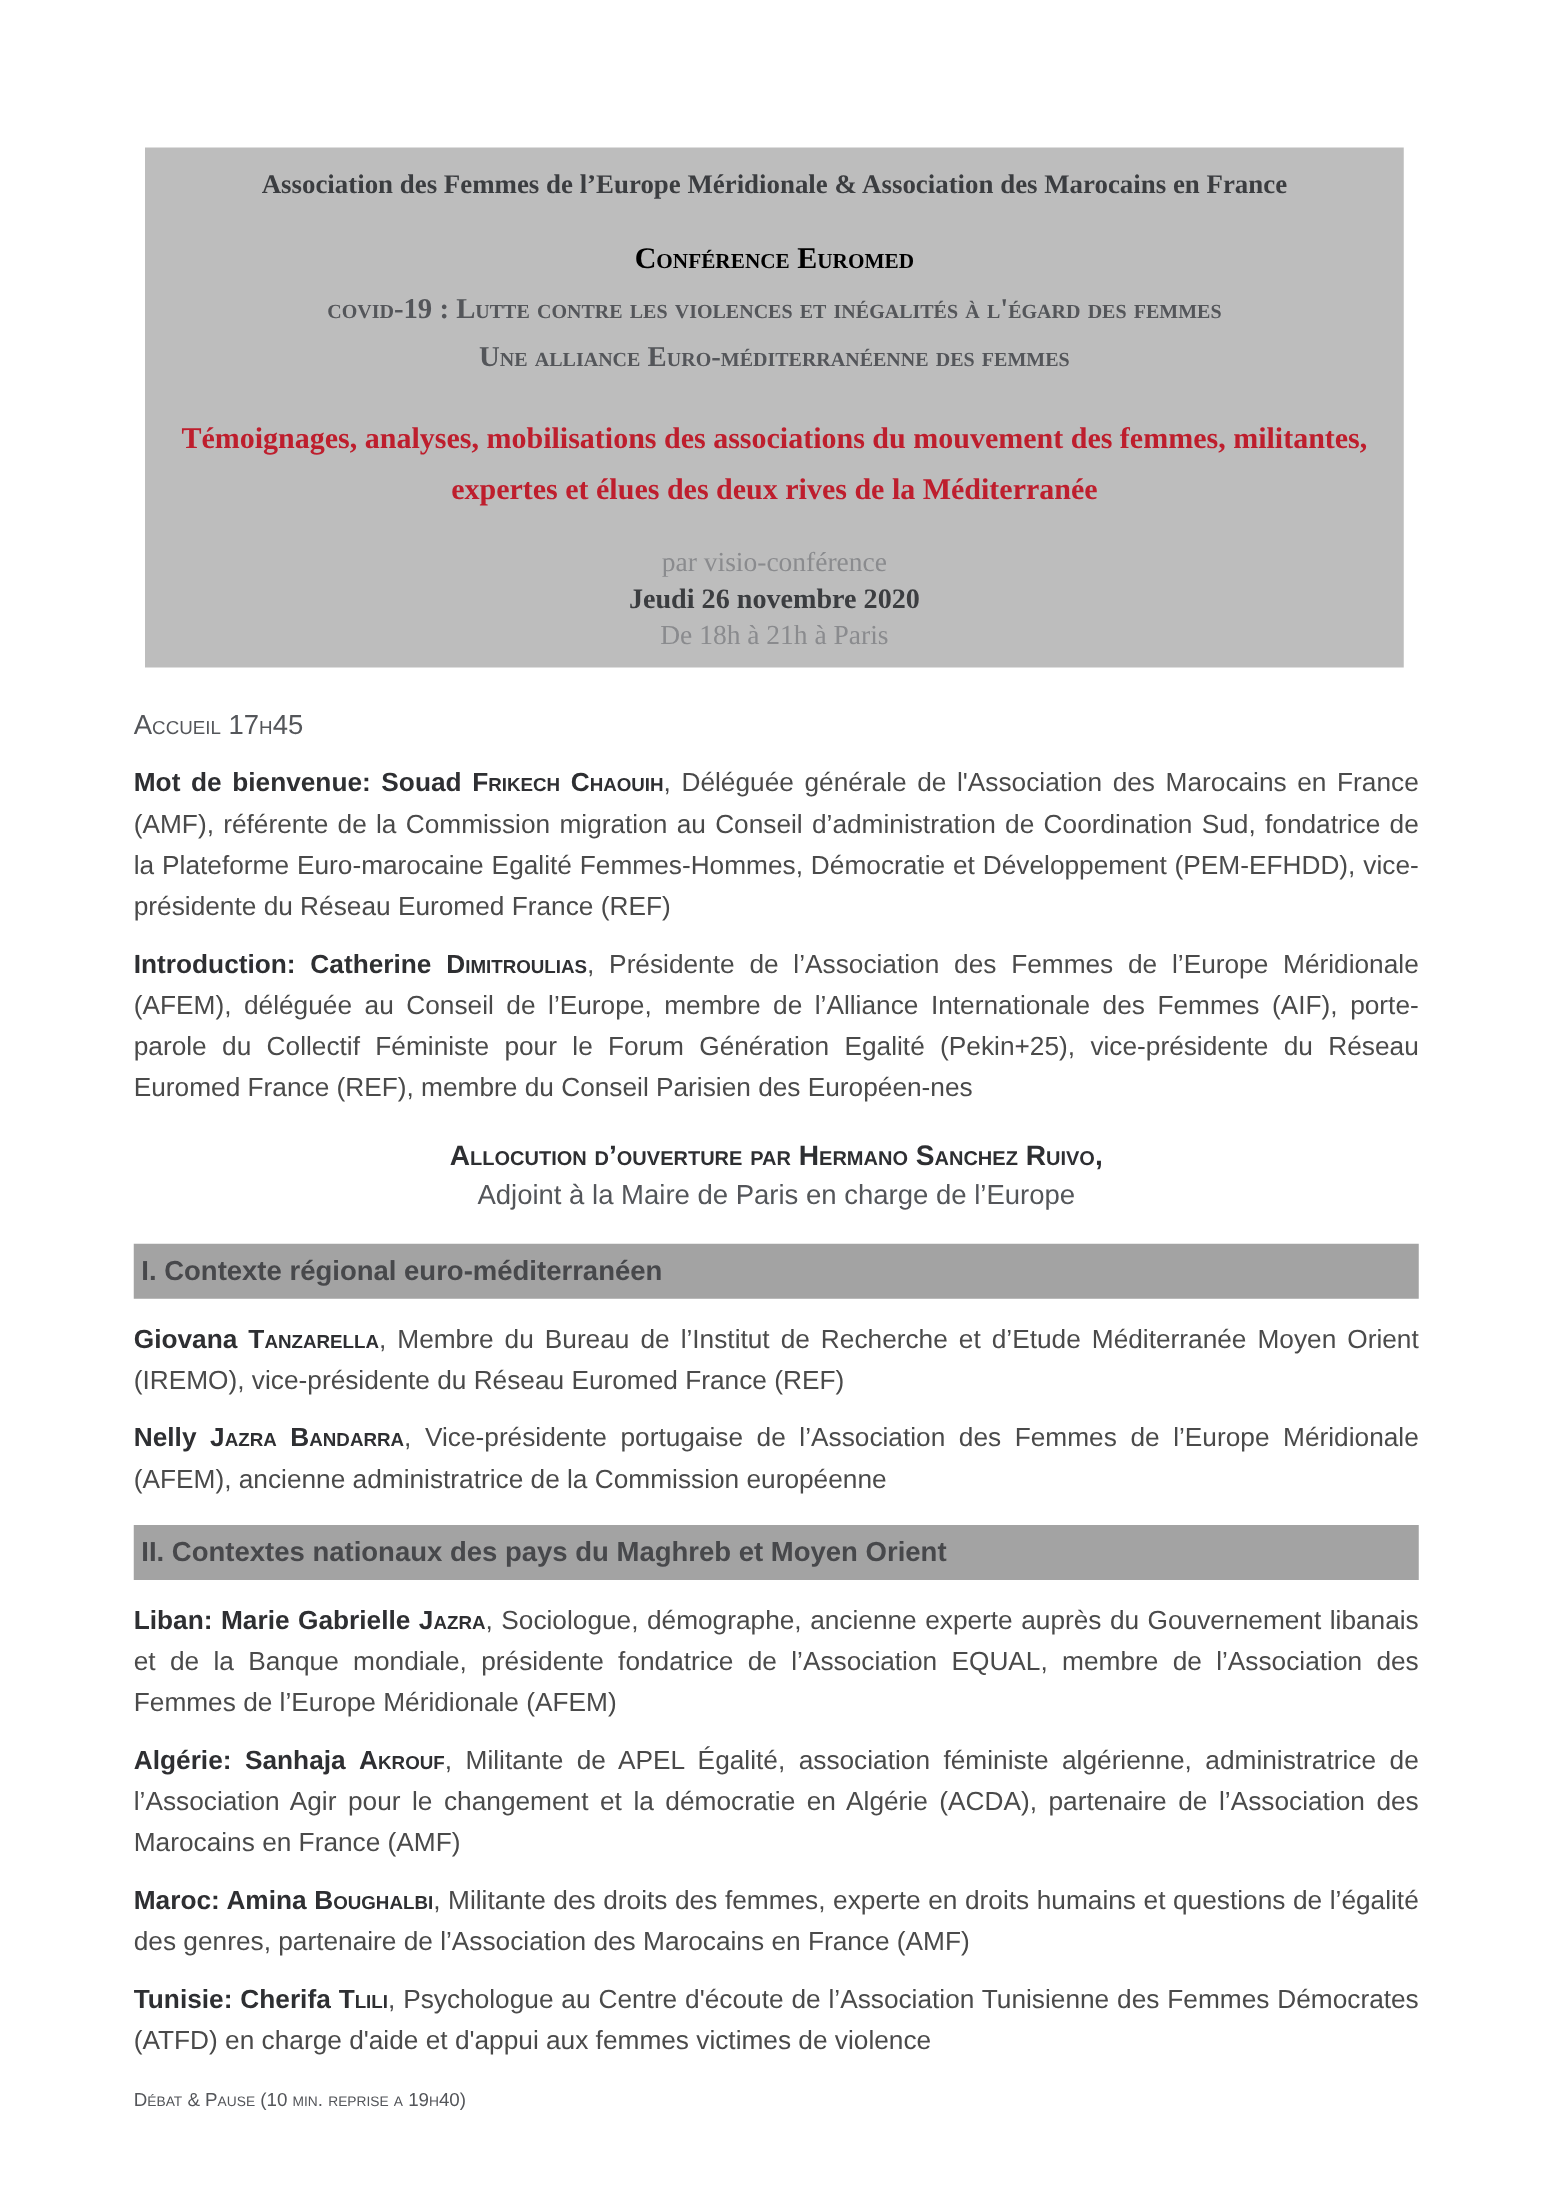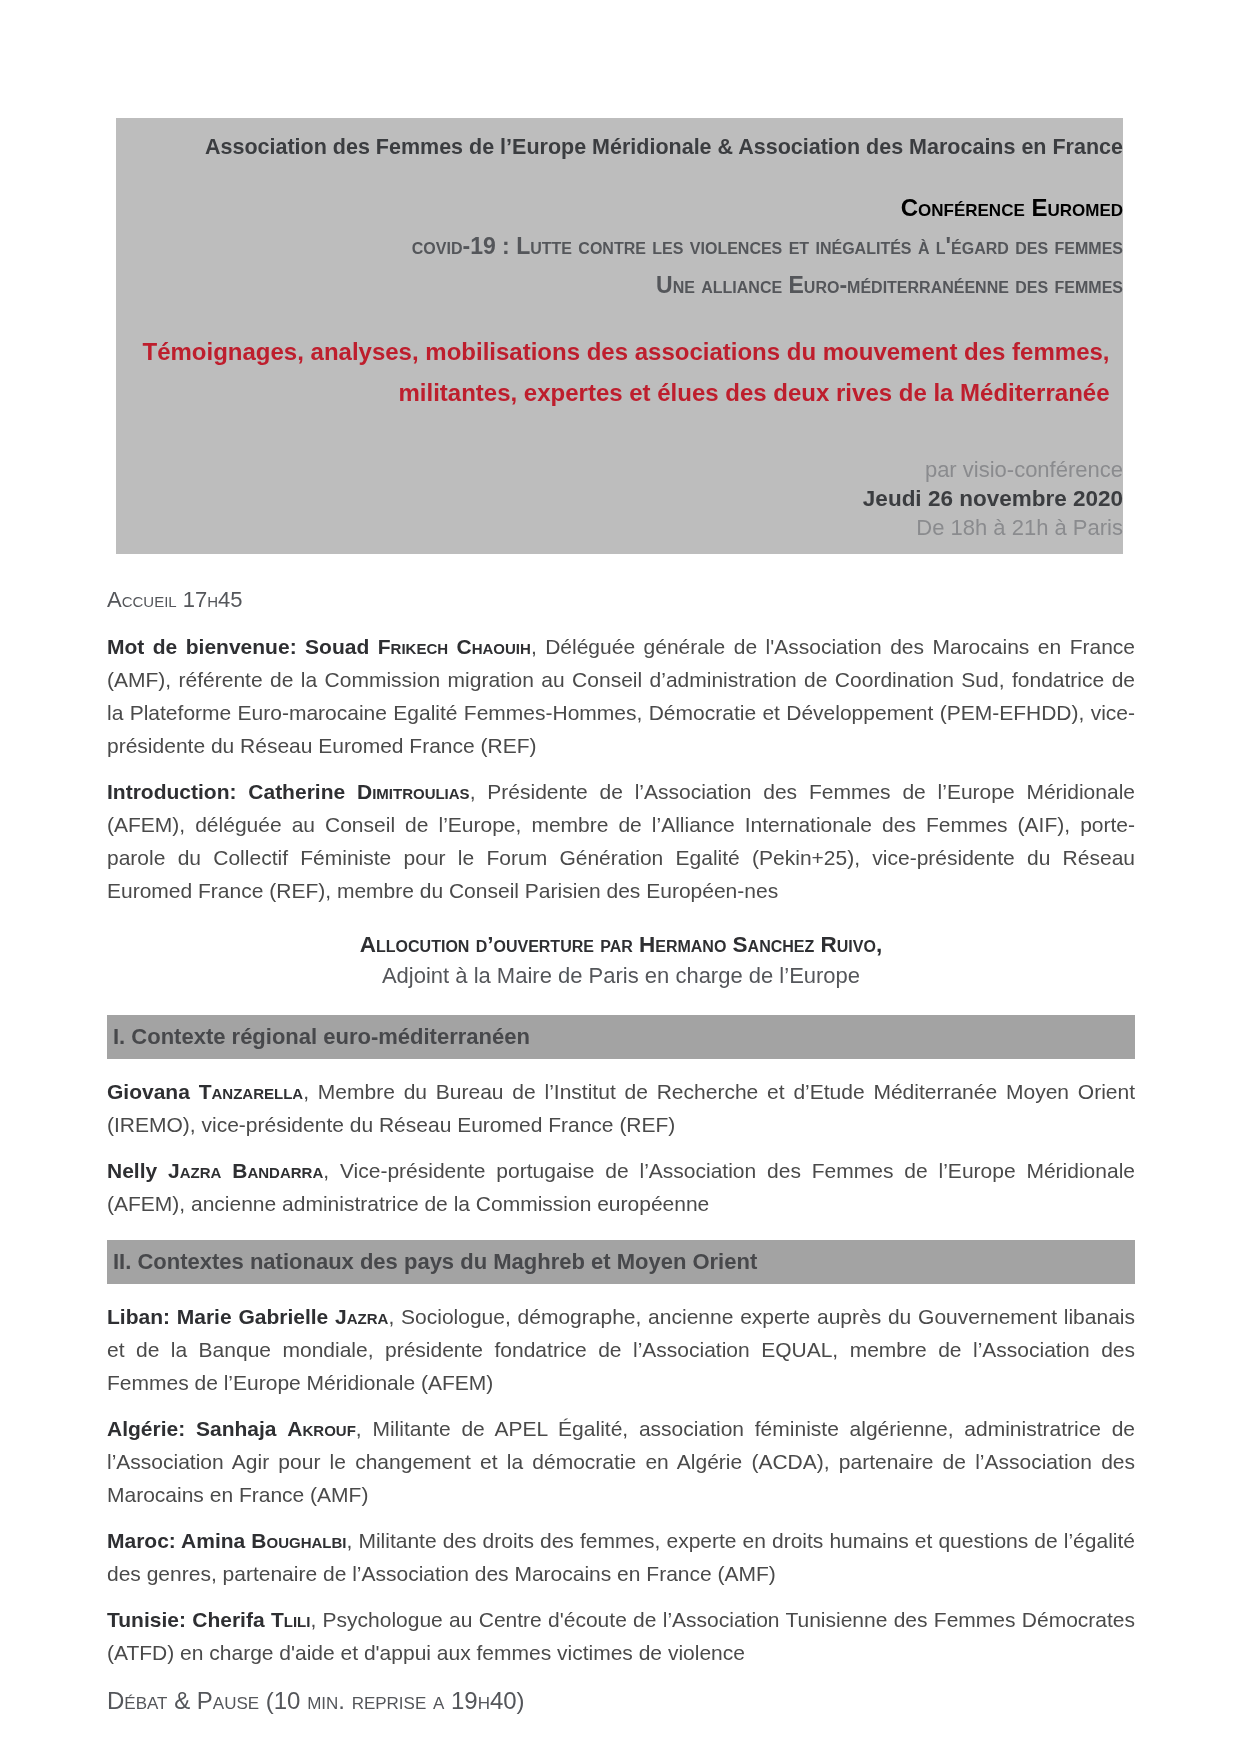--- a/index.html
+++ b/index.html
@@ -9,44 +9,45 @@
     font-family:"Liberation Sans", sans-serif;
     overflow:hidden;
   }
   .page { position:relative; width:1240px; height:1754px; }
 
   
   .header-box {
     margin-left:116px; margin-top:118px;
     width:1007px;
     background:#bdbdbd;
-    text-align:right;
+    text-align:center;
     padding:14px 0 12px;
     box-sizing:border-box;
+    font-family:Liberation Serif, serif;
   }
   .org-line {
     font-weight:bold; color:#3b3d40;
     font-size:21.5px; line-height:30px;
     white-space:nowrap; margin-bottom:26px;
   }
   .sc { font-variant:small-caps; }
   .conf-title {
     font-weight:bold; color:#000000;
     font-size:24px; line-height:39px;
   }
   .conf-sub {
     font-weight:bold; color:#54565a;
     font-size:23px; line-height:39px;
   }
   .red-title {
     color:#be1e2d; font-weight:bold;
     font-size:24px; line-height:41px;
     margin:26px auto 0; max-width:980px;
   }
-  .visio-line { color:#8a8b8e; font-size:22px; line-height:29px; margin-top:42px; }
+  .visio-line { color:#8a8b8e; font-size:22px; line-height:29px; margin-top:22px; }
   .date-line  { color:#3b3d40; font-weight:bold; font-size:22.5px; line-height:30px; }
   .time-line  { color:#8a8b8e; font-size:22px; line-height:28px; }
 
   
   .content {
     margin:32px 15px 0 107px;
     width:1028px;
     color:#4a4a4a;
     font-size:21px; line-height:33px;
     text-align:justify;
@@ -71,21 +72,21 @@
     background:#a3a3a3; color:#47484b;
     font-weight:bold; font-size:22px;
     height:44px; line-height:44px;
     padding-left:6px; box-sizing:border-box;
     text-align:left;
     margin:20px 0 16px;
   }
 
   .pause-line {
     font-variant:small-caps; color:#54565a;
-    font-size:24px; line-height:28px;
+    font-size:15px; line-height:28px;
     text-align:left; margin-top:18px;
   }
 </style>
 </head>
 <body>
 
 <div class="page">
 
   <div class="header-box">
     <div class="org-line">Association des Femmes de l’Europe Méridionale &amp; Association des Marocains en France</div>

